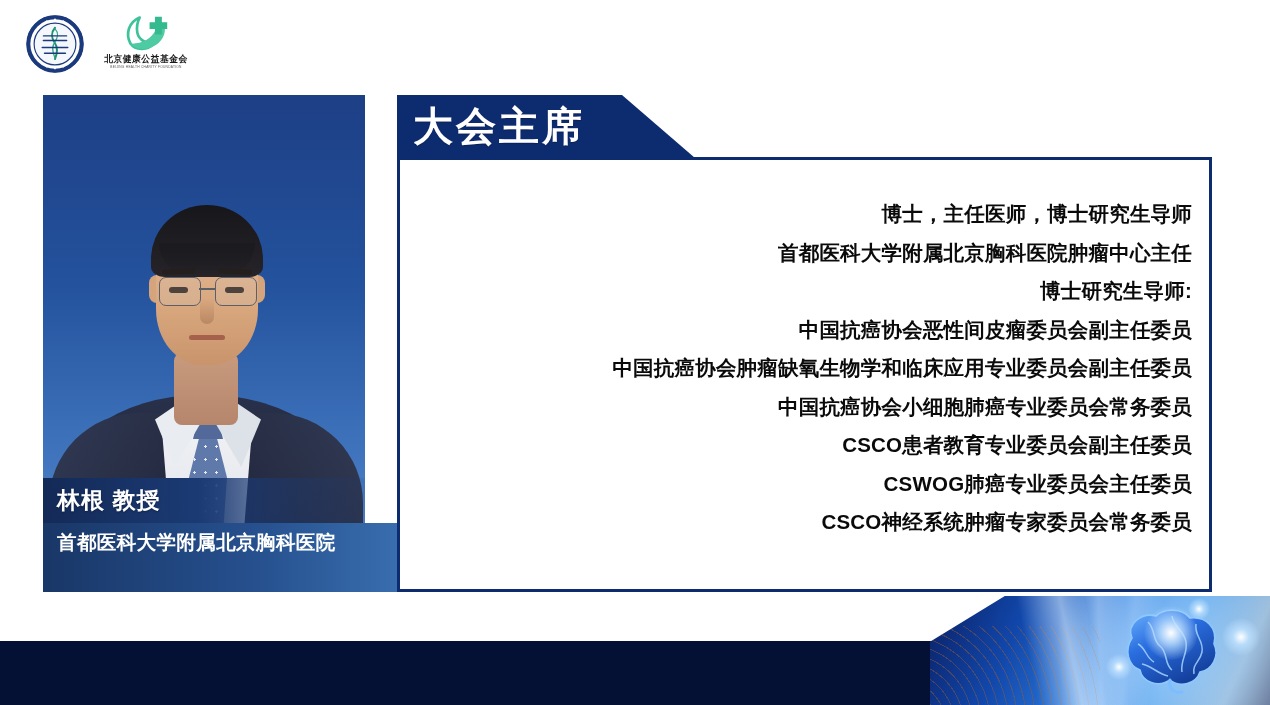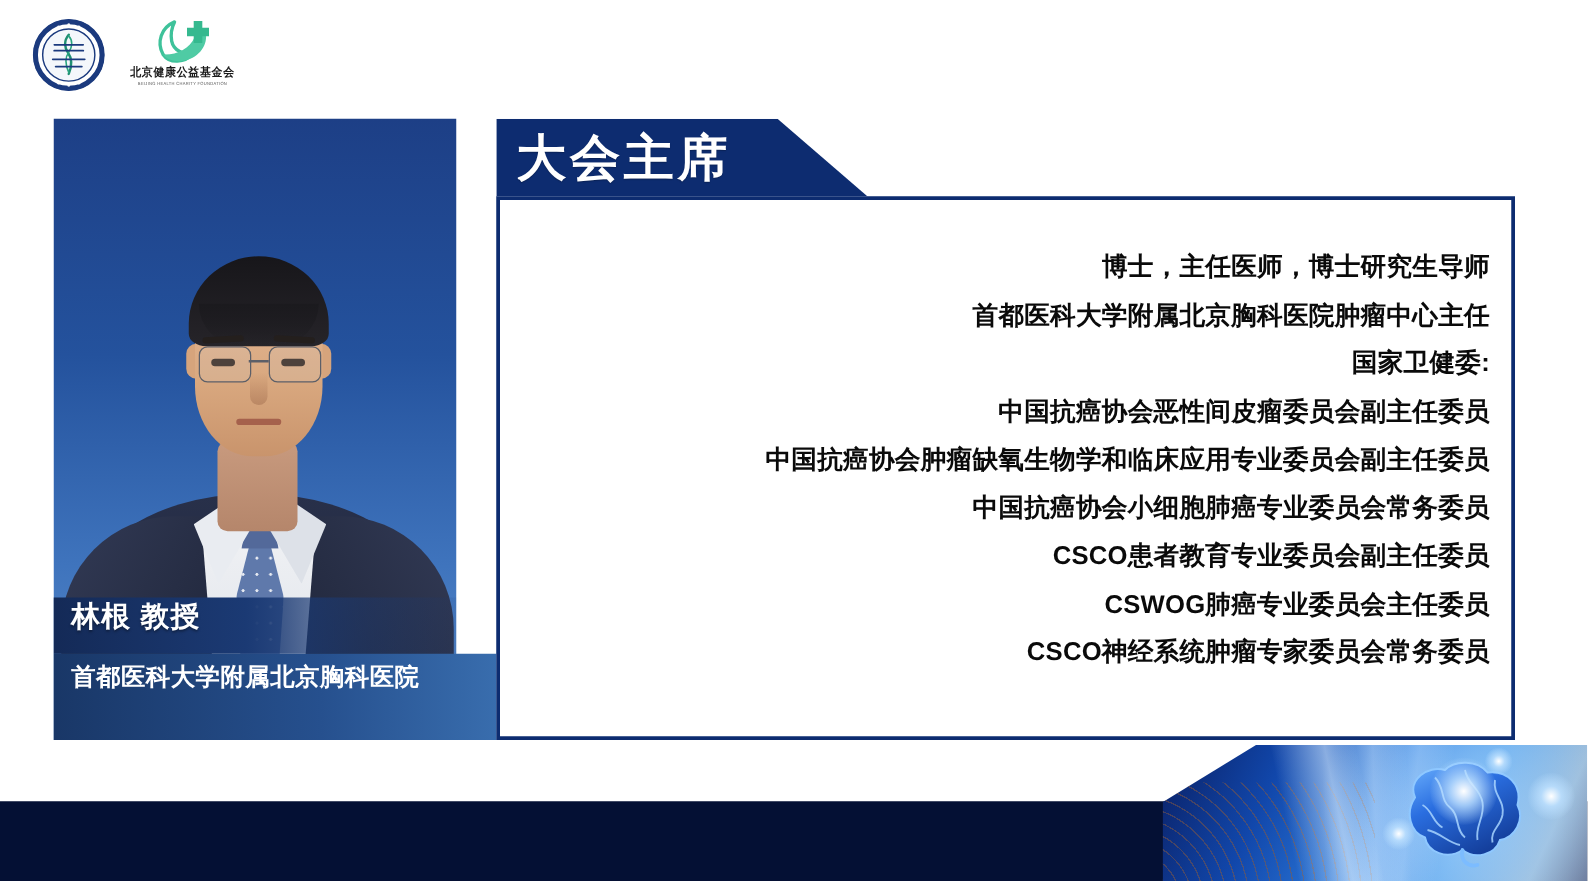--- a/index.html
+++ b/index.html
@@ -123,21 +123,21 @@
   .p-eye-r{position:absolute;left:182px;top:192px;width:19px;height:6px;background:#3a2b22;border-radius:4px;}
   .p-nose{position:absolute;left:157px;top:203px;width:14px;height:26px;
     background:linear-gradient(180deg,rgba(180,128,96,.0),rgba(166,114,82,.55));border-radius:0 0 7px 7px;}
   .p-mouth{position:absolute;left:146px;top:240px;width:36px;height:5px;background:#a5614c;border-radius:4px;}
 
   
   .cap-name {
     position: absolute; left: 43px; top: 478px;
     width: 322px; height: 45px;
     background: linear-gradient(90deg,#142a57 0%,#1b3a74 48%,rgba(27,58,116,.42) 78%,rgba(27,58,116,.10) 100%);
-    display: flex; 
+    display: flex; align-items: center;
   }
   .cap-name span {
     color: #ffffff; font-size: 23px; font-weight: bold;
     margin-left: 14px; letter-spacing: 1px;
     text-shadow: 0 1px 2px rgba(0,0,0,.35);
   }
   .cap-org {
     position: absolute; left: 43px; top: 523px;
     width: 388px; height: 69px;
     background: linear-gradient(90deg,#193767 0%,#26508e 55%,#3d74b5 100%);
@@ -305,21 +305,21 @@
 </div>
 
 <div class="banner">
   <span>大会主席</span>
 </div>
 
 <div class="content-box">
   <ul>
     <li>博士，主任医师，博士研究生导师</li>
     <li>首都医科大学附属北京胸科医院肿瘤中心主任</li>
-    <li>国家卫健委:</li>
+    <li>博士研究生导师:</li>
     <li>中国抗癌协会恶性间皮瘤委员会副主任委员</li>
     <li>中国抗癌协会肿瘤缺氧生物学和临床应用专业委员会副主任委员</li>
     <li>中国抗癌协会小细胞肺癌专业委员会常务委员</li>
     <li>CSCO患者教育专业委员会副主任委员</li>
     <li>CSWOG肺癌专业委员会主任委员</li>
     <li>CSCO神经系统肿瘤专家委员会常务委员</li>
   </ul>
 </div>
 
 <div class="bottom-bar"></div>

